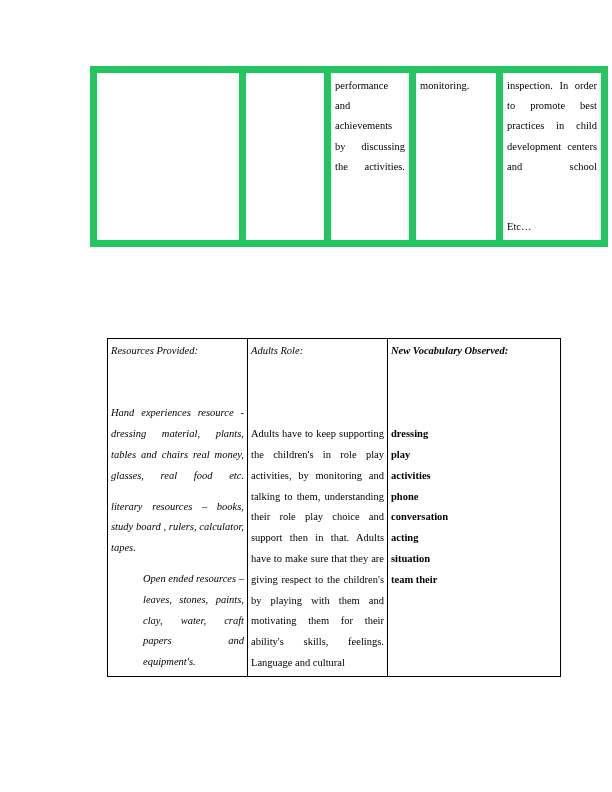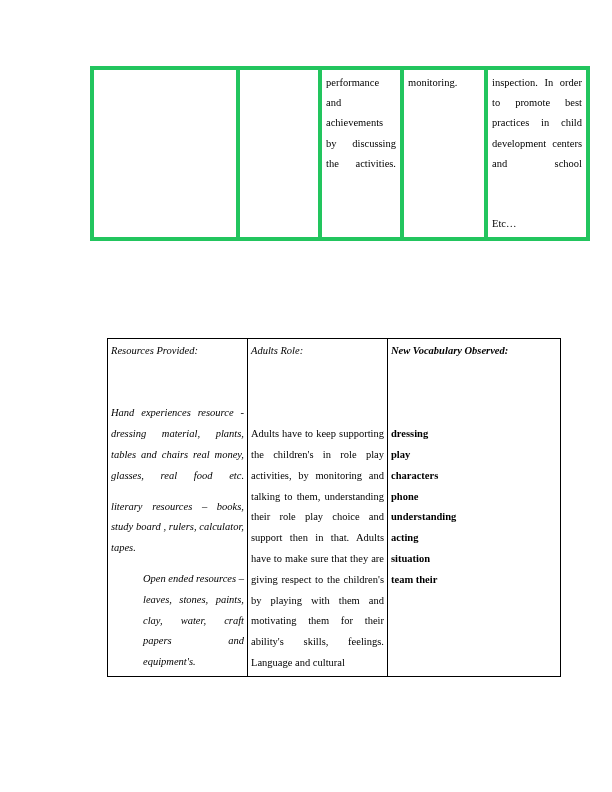--- a/index.html
+++ b/index.html
@@ -26,21 +26,21 @@
   
   .top-table {
     position: absolute;
     left: 90px;
     top: 66px;
     width: 436px;
     border-collapse: collapse;
     table-layout: fixed;
   }
   .top-table td {
-    border: 4px solid #22c55e;
+    border: 7px solid #22c55e;
     vertical-align: top;
     padding: 3px 4px 2px 4px;
     font-size: 10.5px;
     line-height: 20.2px;
     text-align: justify;
     text-justify: inter-word;
     font-family: "Liberation Serif", serif;
   }
   .c1 { width: 134px; }
   .c2 { width: 70px; }
@@ -171,23 +171,23 @@
         <span class="just-block last-left">Adults have to keep supporting the children's in role play activities, by monitoring and talking to them, understanding their role play choice and support then in that. Adults have to make sure that they are giving respect to the children's by playing with them and motivating them for their ability's skills, feelings. Language and cultural</span>
       </td>
       <td class="b3">
         <span class="hdr-bi">New Vocabulary Observed:</span>
         <span class="blank"></span>
         <span class="blank"></span>
         <span class="blank"></span>
         <span class="bold-list">
           <span>dressing</span>
           <span>play</span>
-          <span>characters</span>
+          <span>activities</span>
           <span>phone</span>
-          <span>understanding</span>
+          <span>conversation</span>
           <span>acting</span>
           <span>situation</span>
           <span>team their</span>
         </span>
       </td>
     </tr>
   </tbody>
     </table>
 
 </div>

